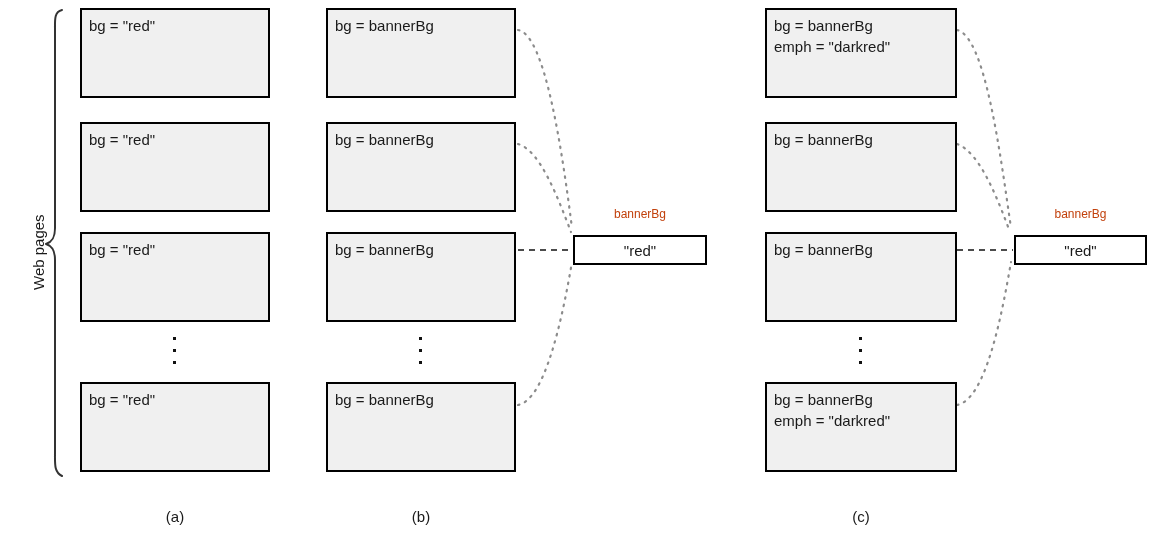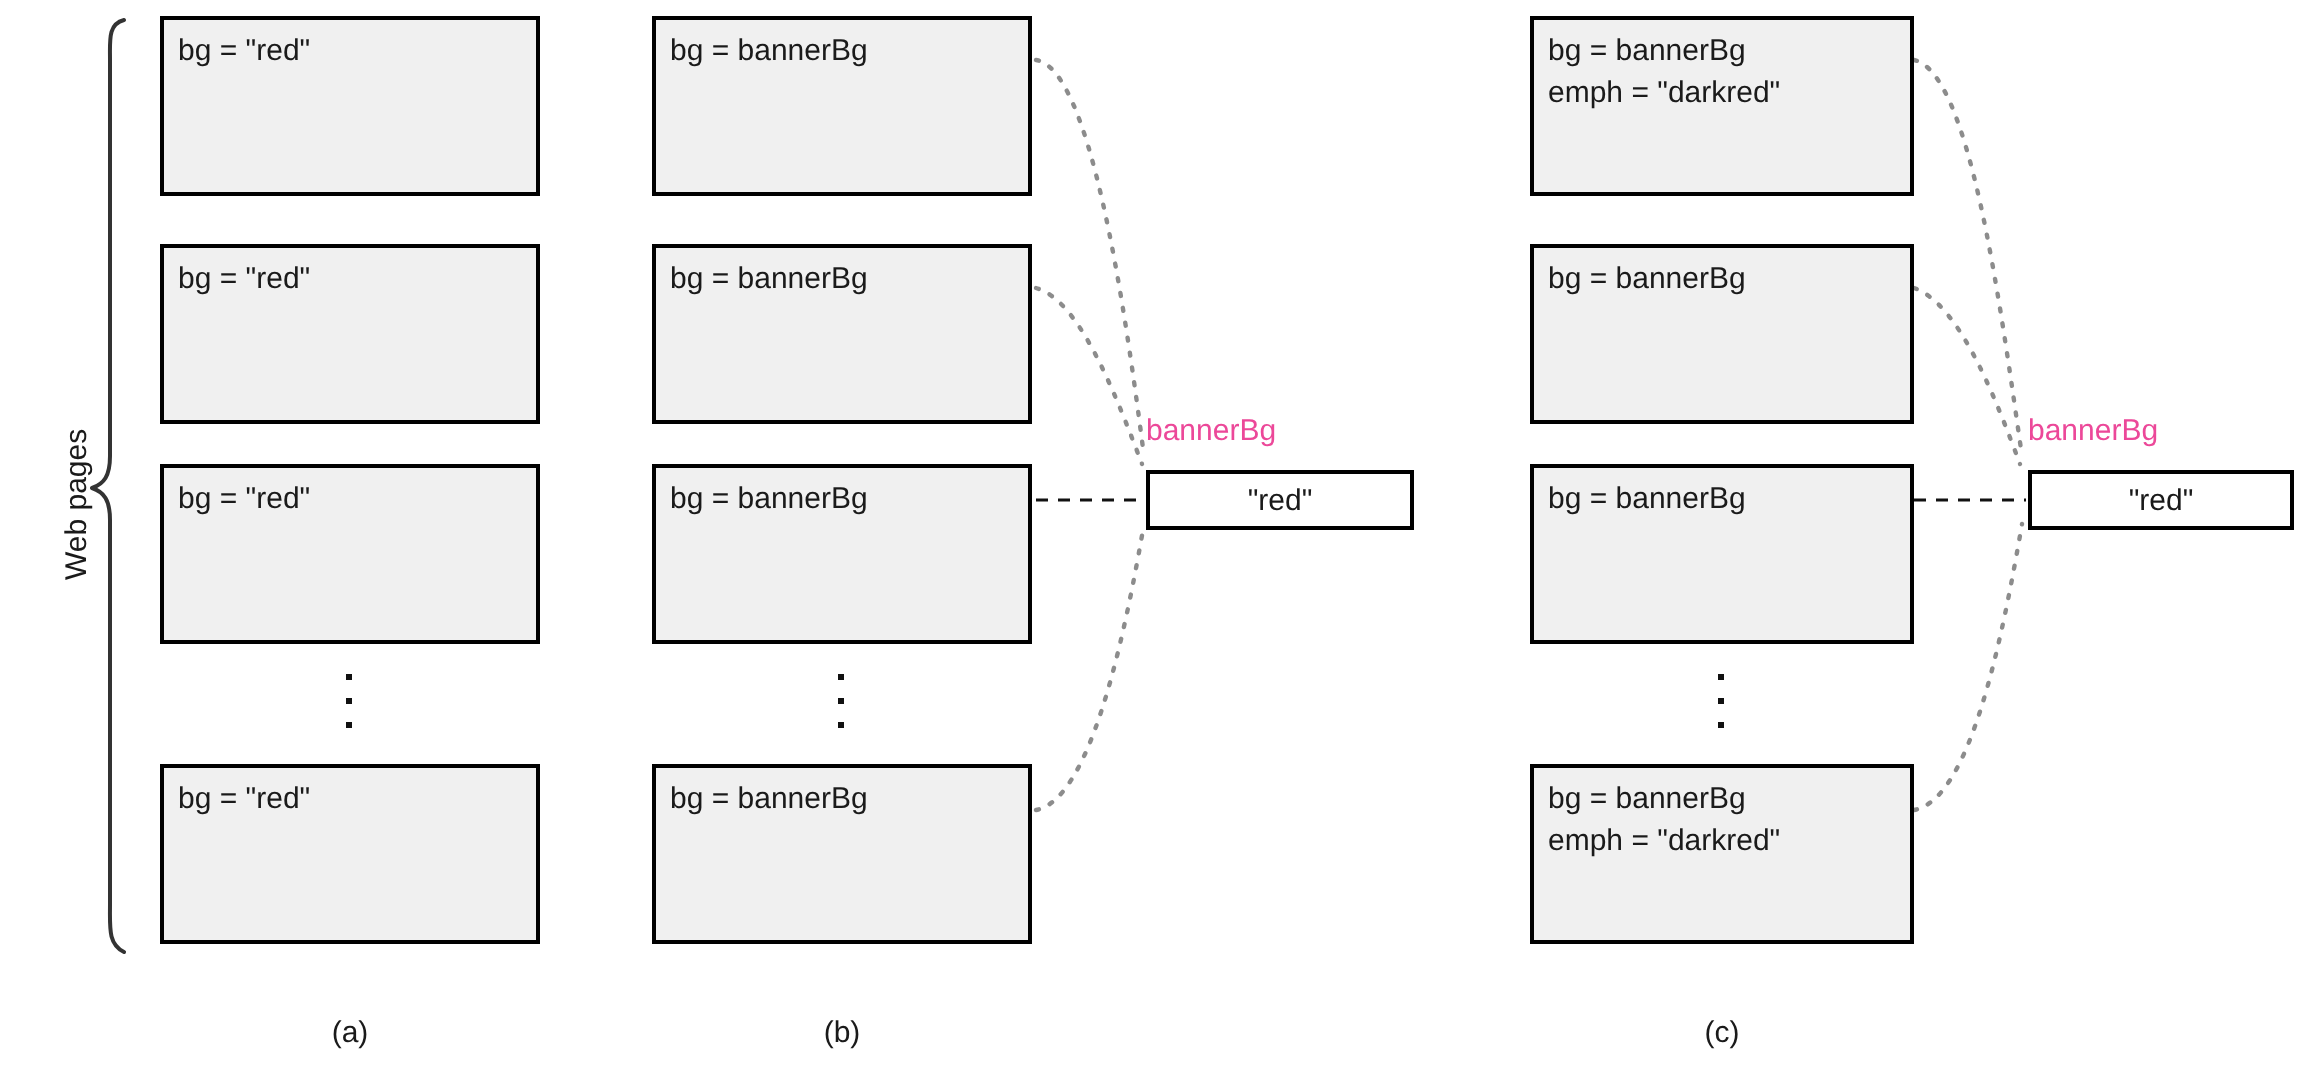--- a/index.html
+++ b/index.html
@@ -46,22 +46,23 @@
     background: #ffffff;
     border: 2px solid #000000;
     display: flex;
     align-items: center;
     justify-content: center;
     font-size: 15px;
     color: #1a1a1a;
   }
   .value-label {
     position: absolute;
-    font-size: 15px;
-    color: #ec4899;
+    font-size: 12px;
+    color: #c2410c;
+    text-align: center;
     white-space: nowrap;
   }
   .caption {
     position: absolute;
     font-size: 15px;
     color: #1a1a1a;
     text-align: center;
     white-space: nowrap;
   }
   .vdots {

